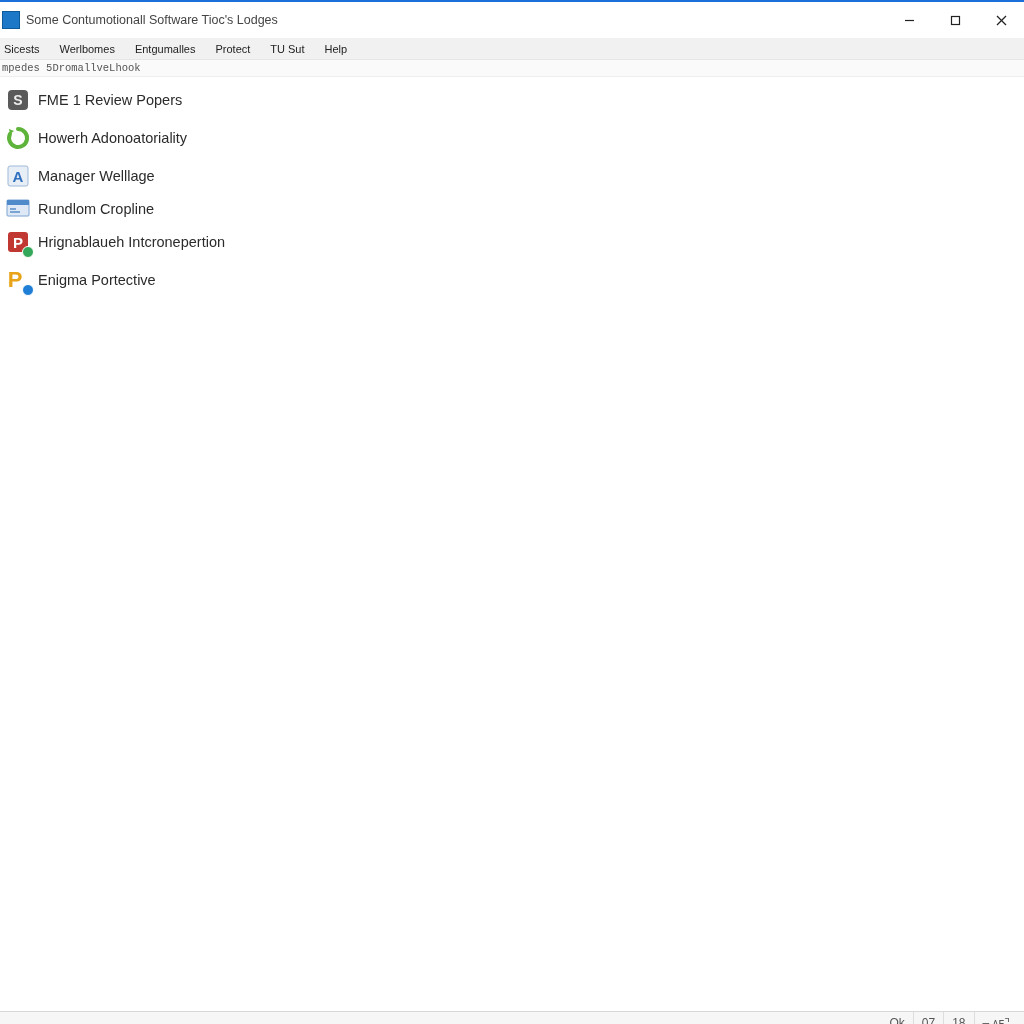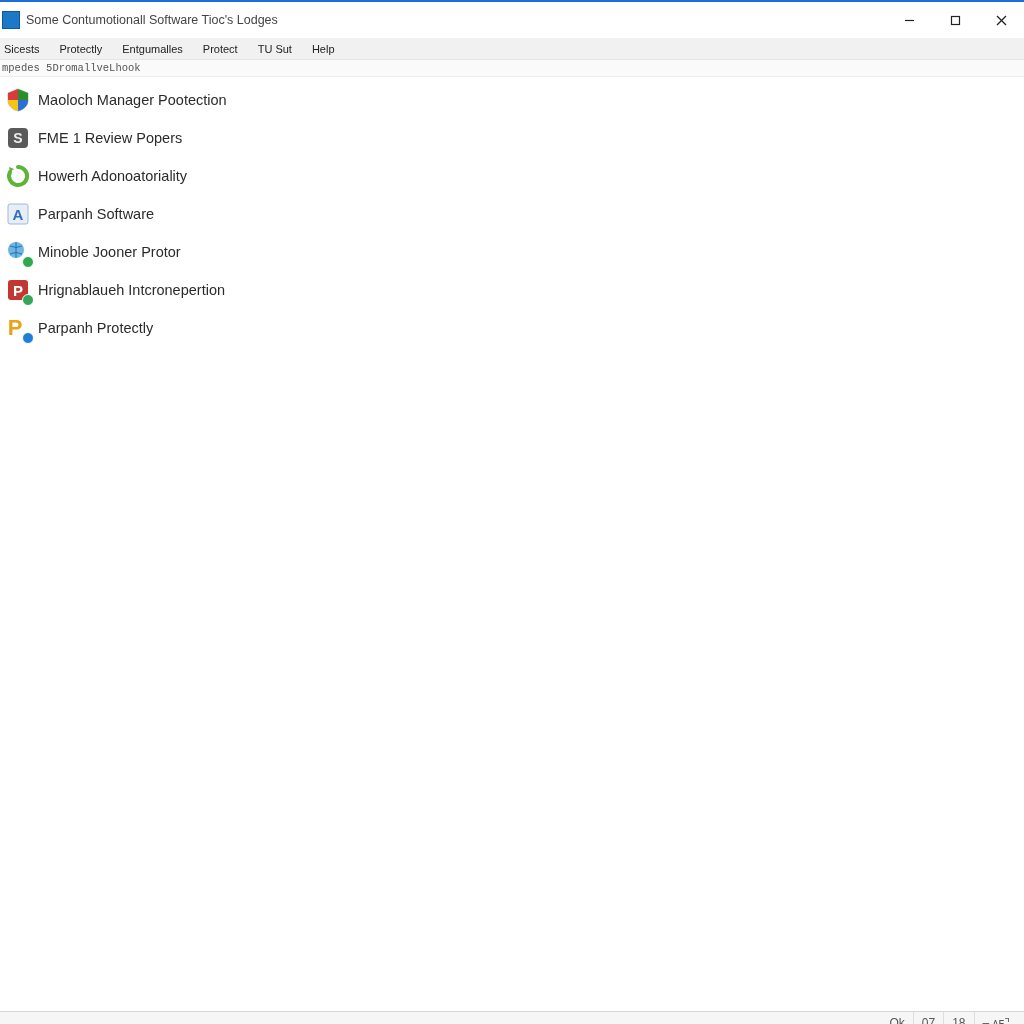--- a/index.html
+++ b/index.html
@@ -122,44 +122,32 @@
   <div class="win-btn close">
     <svg viewBox="0 0 11 11">
         <line x1="1" y1="1" x2="10" y2="10"></line>
         <line x1="10" y1="1" x2="1" y2="10"></line>
       </svg>
   </div>
 </div>
 
 <div class="menubar">
   <div class="menu-item">Sicests</div>
-  <div class="menu-item">Protectly</div>
+  <div class="menu-item">Werlbomes</div>
   <div class="menu-item">Entgumalles</div>
   <div class="menu-item">Protect</div>
   <div class="menu-item">TU Sut</div>
   <div class="menu-item">Help</div>
 </div>
 
 <div class="subheader">mpedes 5DromallveLhook</div>
 
 <div class="main">
   <div class="list">
 
-    <div class="list-row">
-      <span class="icon-wrap">
-        <svg width="26" height="26" viewBox="0 0 26 26">
-          <path d="M13 2 L23 6 V14 C23 19 18 23 13 24 C8 23 3 19 3 14 V6 Z" fill="#fff" stroke="#888" stroke-width="0.5"></path>
-          <path d="M13 2 L23 6 V13 H13 Z" fill="#2a8f2a"></path>
-          <path d="M13 2 L3 6 V13 H13 Z" fill="#d83b3b"></path>
-          <path d="M3 13 H13 V24 C8 23 3 19 3 14 Z" fill="#f4c417"></path>
-          <path d="M23 13 H13 V24 C18 23 23 19 23 14 Z" fill="#2b6fd6"></path>
-        </svg>
-      </span>
-      <span class="label">Maoloch Manager Pootection</span>
-    </div>
 
 
     <div class="list-row">
       <span class="icon-wrap">
         <svg width="26" height="26" viewBox="0 0 26 26">
           <rect x="3" y="3" width="20" height="20" rx="4" fill="#5a5a5a"></rect>
           <text x="13" y="18" text-anchor="middle" font-size="14" font-weight="bold" fill="#eee">S</text>
         </svg>
       </span>
       <span class="label">FME 1 Review Popers</span>
@@ -175,55 +163,56 @@
       <span class="label">Howerh Adonoatoriality</span>
     </div>
 
     <div class="list-row">
       <span class="icon-wrap">
         <svg width="26" height="26" viewBox="0 0 26 26">
           <rect x="3" y="3" width="20" height="20" rx="2" fill="#e8eef6" stroke="#9fb9d9"></rect>
           <text x="13" y="19" text-anchor="middle" font-size="15" font-weight="bold" fill="#2f6fbf">A</text>
         </svg>
       </span>
-      <span class="label">Parpanh Software</span>
-    </div>
-
-
-
-    <div class="list-row">
-      <span class="icon-wrap">
-        <svg width="26" height="26" viewBox="0 0 26 26">
-          <circle cx="11" cy="11" r="8" fill="#6bb6e6"></circle>
-          <path d="M5 7 q6 3 12 0 M5 15 q6 -3 12 0 M11 3 v16" stroke="#1d5f9a" stroke-width="0.8" fill="none"></path>
-        </svg>
-        <span class="badge" style="background:#2fa84f"></span>
-      </span>
-      <span class="label">Minoble Jooner Protor</span>
-    </div>
+      <span class="label">Manager Welllage</span>
+    </div>
+
+
+    <div class="list-row compact">
+      <span class="icon-wrap">
+        <svg width="24" height="20" viewBox="0 0 24 20">
+          <rect x="1" y="1" width="22" height="16" rx="1" fill="#dfe9f5" stroke="#7aa4d4"></rect>
+          <rect x="1" y="1" width="22" height="5" fill="#4f8acb"></rect>
+          <rect x="4" y="9" width="6" height="2" fill="#7aa4d4"></rect>
+          <rect x="4" y="12" width="10" height="2" fill="#7aa4d4"></rect>
+        </svg>
+      </span>
+      <span class="label">Rundlom Cropline</span>
+    </div>
+
 
     <div class="list-row">
       <span class="icon-wrap">
         <svg width="26" height="26" viewBox="0 0 26 26">
           <rect x="3" y="3" width="20" height="20" rx="3" fill="#c13832"></rect>
           <text x="13" y="19" text-anchor="middle" font-size="15" font-weight="bold" fill="#fff">P</text>
         </svg>
         <span class="badge" style="background:#33a85a"></span>
       </span>
       <span class="label">Hrignablaueh Intcronepertion</span>
     </div>
 
     <div class="list-row">
       <span class="icon-wrap">
         <svg width="26" height="26" viewBox="0 0 26 26">
           <text x="10" y="20" text-anchor="middle" font-size="22" font-weight="bold" fill="#e9a318">P</text>
         </svg>
         <span class="badge" style="background:#1f7fd6"></span>
       </span>
-      <span class="label">Parpanh Protectly</span>
+      <span class="label">Enigma Portective</span>
     </div>
 
   </div>
 </div>
 
 <div class="statusbar">
   <div class="cell ok">
       <span><u>Ok</u></span>
     </div>
   <div class="cell">07</div>

